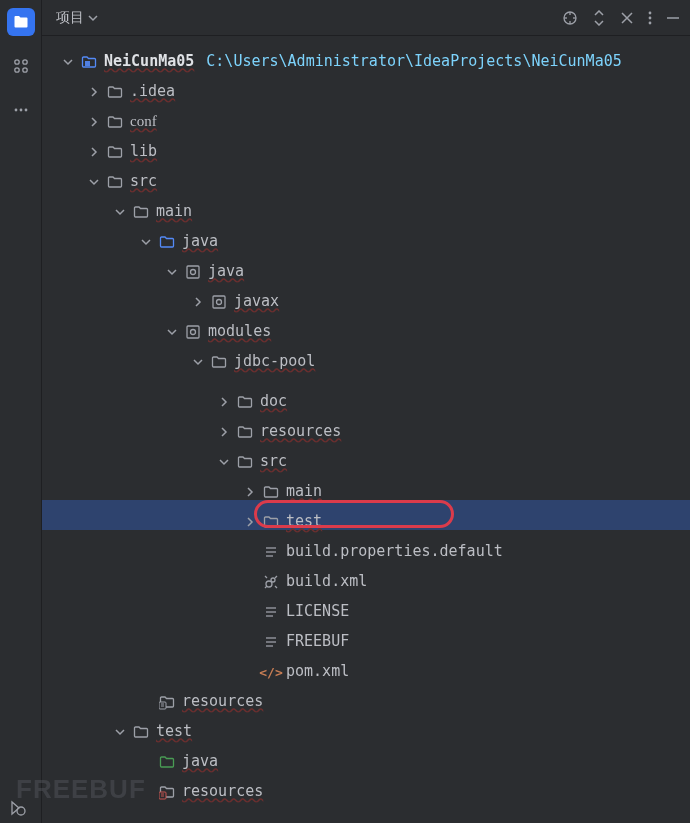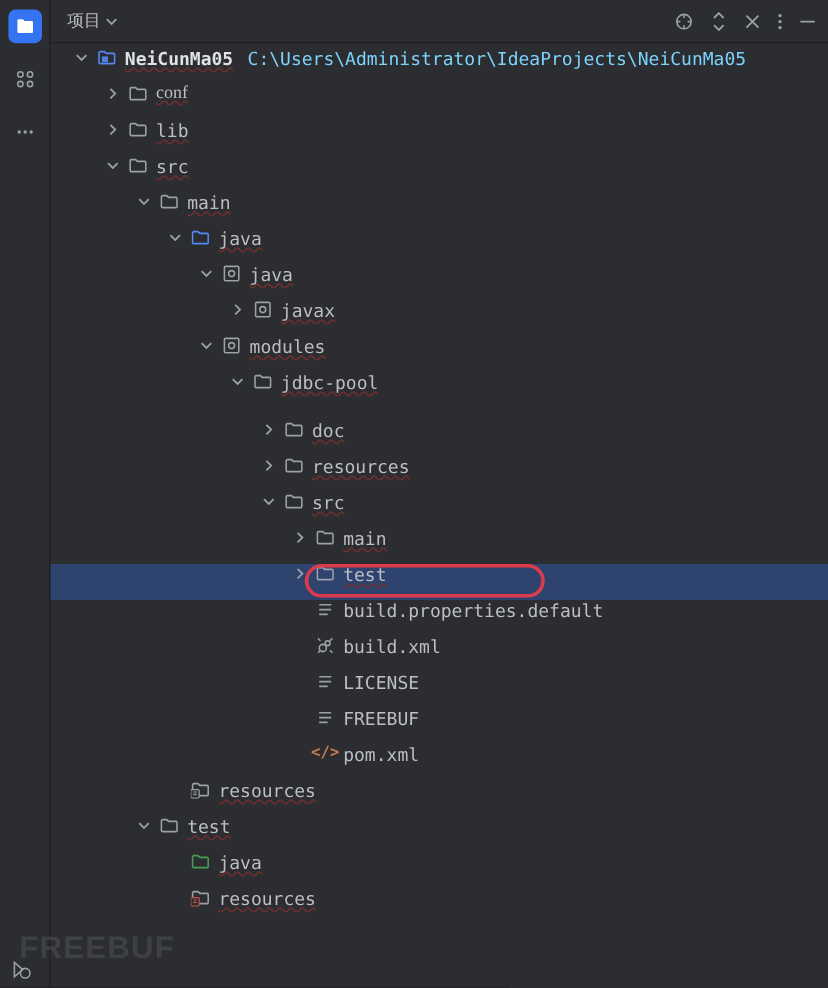--- a/index.html
+++ b/index.html
@@ -66,21 +66,21 @@
   .tool-actions span { cursor: pointer; display:flex; align-items:center;}
   .tree {
     flex: 1;
     padding-top: 4px;
     font-size: 15px;
     overflow-x: hidden;
   }
   .tree-row {
     height: 30px;
     display: flex;
-    align-items: flex-start;
+    align-items: flex-end;
     white-space: nowrap;
     position: relative;
   }
   .tree-row.selected {
     background: #2e436e;
   }
   .highlight-border {
     position: absolute;
     left: 212px;
     top: 0px;
@@ -221,20 +221,33 @@
         </span>
         <span class="node-icon">
           <svg width="16" height="16" viewBox="0 0 16 16">
             <path fill="none" stroke="#548af7" stroke-width="1.3" d="M1.5 4 A1 1 0 0 1 2.5 3 H6 L7.5 4.5 H13.5 A1 1 0 0 1 14.5 5.5 V12 A1 1 0 0 1 13.5 13 H2.5 A1 1 0 0 1 1.5 12 Z"></path>
             <rect x="4" y="7" width="5" height="5" fill="#548af7" opacity="0.9"></rect>
           </svg>
         </span>
         <span class="label bold underline-wave">NeiCunMa05</span>
         <span class="path-hint">C:\Users\Administrator\IdeaProjects\NeiCunMa05</span>
       </div>
+      <div class="tree-row" style="padding-left: 44px;">
+        <span class="chevron">
+          <svg width="10" height="10" viewBox="0 0 10 10">
+            <path d="M3 1 L7 5 L3 9" stroke="currentColor" stroke-width="1.5" fill="none"></path>
+          </svg>
+        </span>
+        <span class="node-icon">
+          <svg width="16" height="16" viewBox="0 0 16 16">
+            <path fill="none" stroke="currentColor" stroke-width="1.3" d="M1.5 4 A1 1 0 0 1 2.5 3 H6 L7.5 4.5 H13.5 A1 1 0 0 1 14.5 5.5 V12 A1 1 0 0 1 13.5 13 H2.5 A1 1 0 0 1 1.5 12 Z"></path>
+          </svg>
+        </span>
+        <span class="label underline-wave">.idea</span>
+      </div>
       <div class="tree-row" style="padding-left: 44px; font-family: Liberation Serif, serif;">
         <span class="chevron">
           <svg width="10" height="10" viewBox="0 0 10 10">
             <path d="M3 1 L7 5 L3 9" stroke="currentColor" stroke-width="1.5" fill="none"></path>
           </svg>
         </span>
         <span class="node-icon">
           <svg width="16" height="16" viewBox="0 0 16 16">
             <path fill="none" stroke="currentColor" stroke-width="1.3" d="M1.5 4 A1 1 0 0 1 2.5 3 H6 L7.5 4.5 H13.5 A1 1 0 0 1 14.5 5.5 V12 A1 1 0 0 1 13.5 13 H2.5 A1 1 0 0 1 1.5 12 Z"></path>
           </svg>

